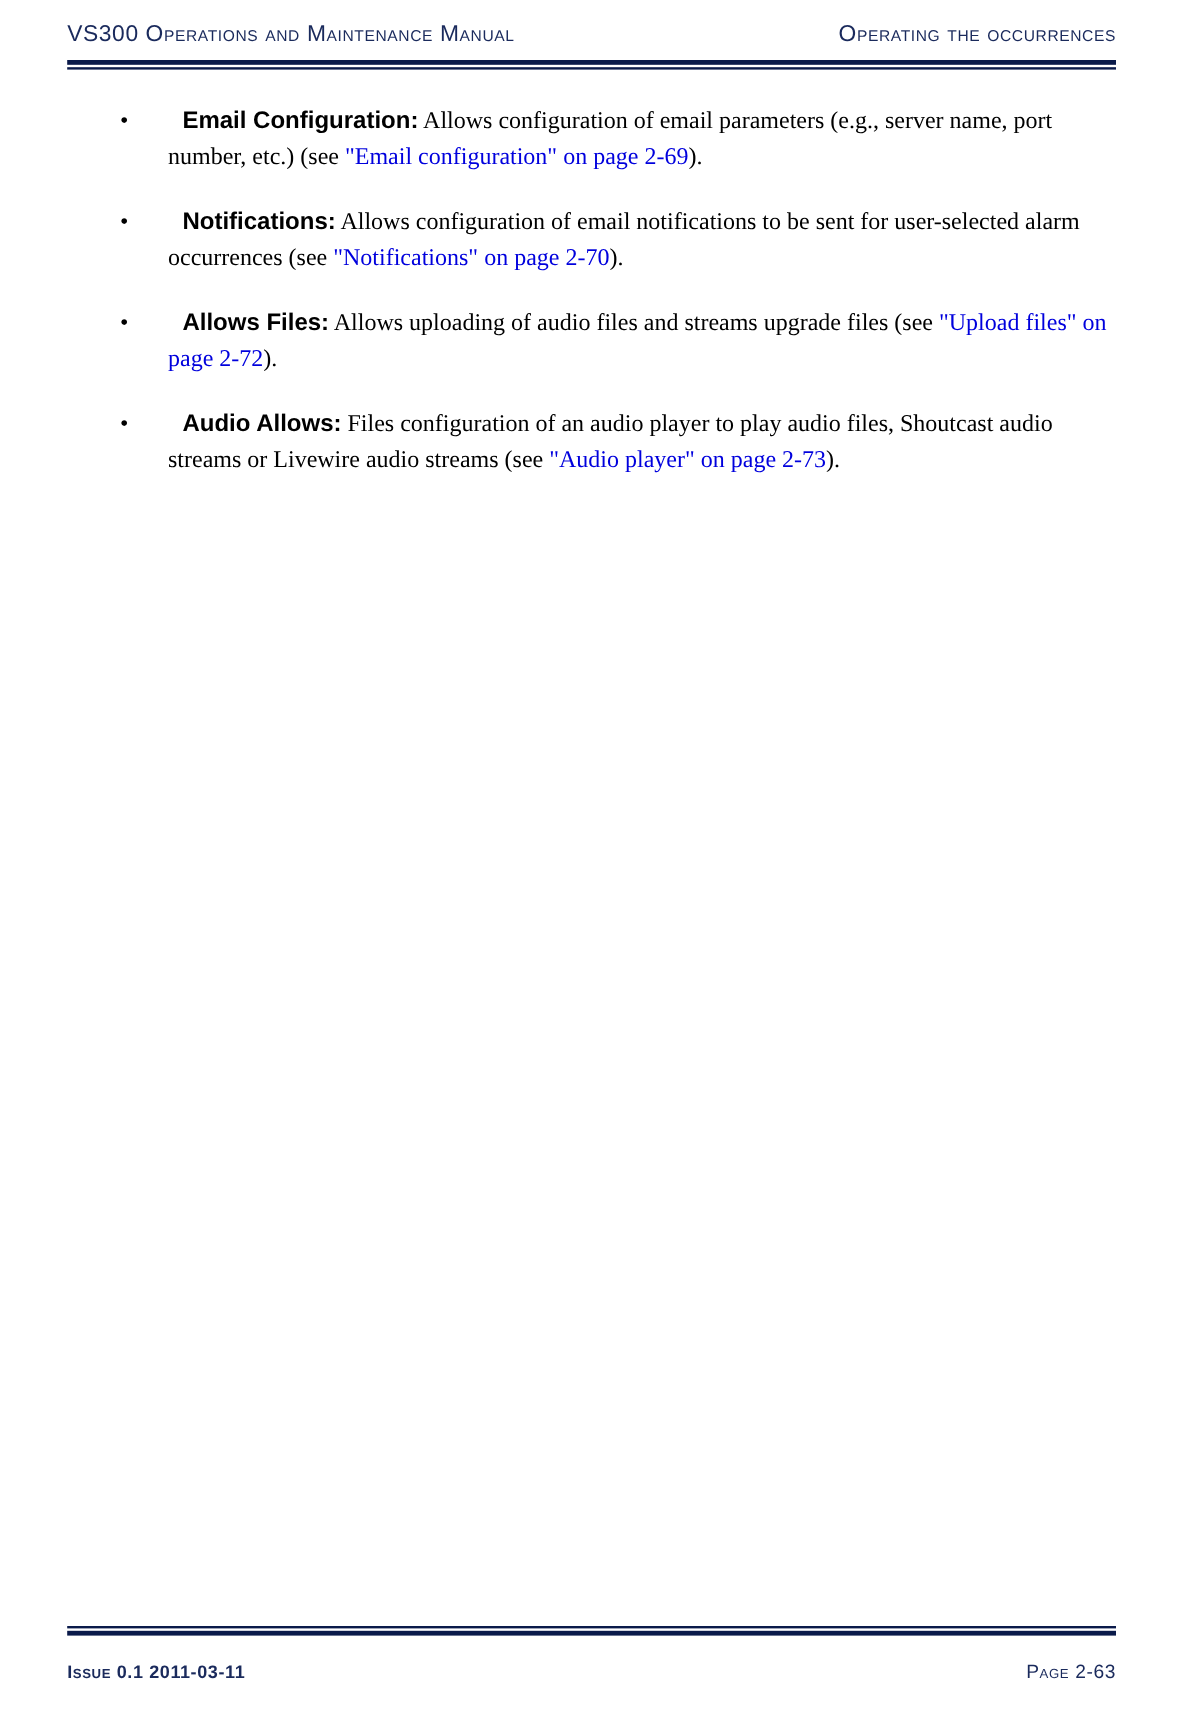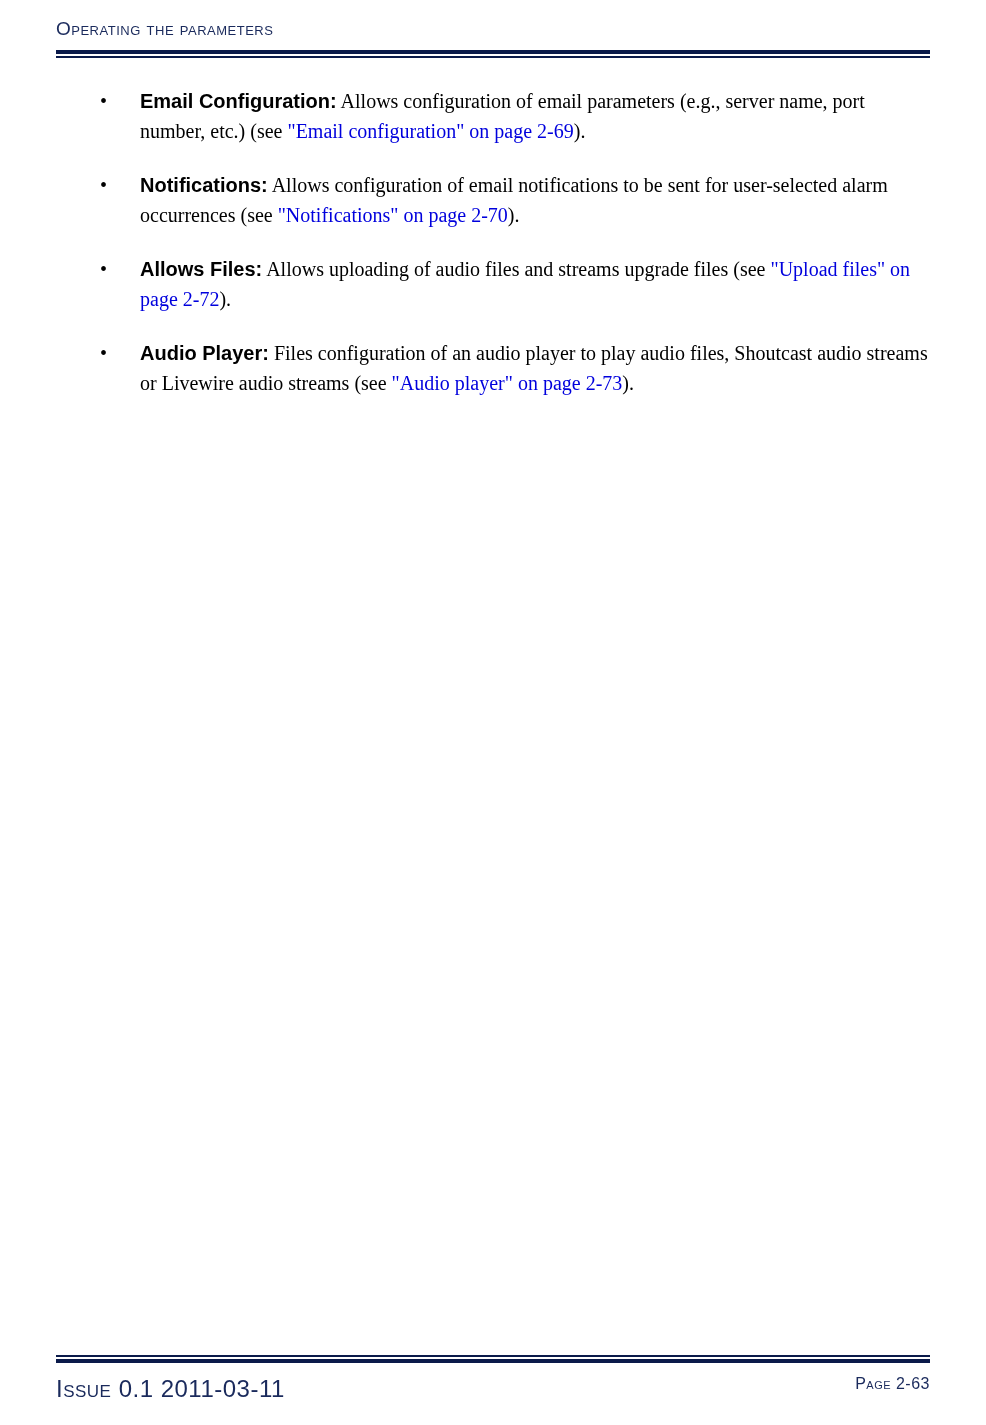--- a/index.html
+++ b/index.html
@@ -61,20 +61,21 @@
     }
     .bullet-text {
       flex: 1;
       font-size: 20px;
       color: #000;
       line-height: 1.5;
     }
     .bullet-title {
       font-family: 'Segoe UI', 'Trebuchet MS', sans-serif;
       font-weight: 600;
+      margin-left: 12px;
     }
     .link {
       color: #0000dd;
     }
     .footer-rule-outer {
       position: absolute;
       bottom: 68px;
       left: 56px;
       right: 56px;
       height: 2px;
@@ -91,39 +92,40 @@
     .footer {
       position: absolute;
       bottom: 22px;
       left: 56px;
       right: 56px;
       display: flex;
       justify-content: space-between;
       font-family: 'Segoe UI', 'Trebuchet MS', sans-serif;
     }
     .footer-left {
-      font-size: 24px;
+      font-size: 15px;
       font-variant: small-caps;
       letter-spacing: 0.5px;
       color: #1a2a5c;
-      font-weight: 400;
+      font-weight: 700;
     }
     .footer-right {
       font-size: 16px;
       font-variant: small-caps;
       letter-spacing: 0.5px;
       color: #1a2a5c;
       font-weight: 500;
     }
   </style>
 </head>
 <body>
 
 <div class="header">
-  <div class="header-right">Operating the parameters</div>
+  <div class="header-left">VS300 Operations and Maintenance Manual</div>
+  <div class="header-right">Operating the occurrences</div>
 </div>
 <div class="header-rule-outer"></div>
 <div class="header-rule-inner"></div>
 
 <div class="content">
 
   <div class="bullet-item">
     <div class="bullet-marker">•</div>
     <div class="bullet-text">
       <span class="bullet-title">Email Configuration:</span><span> Allows configuration of email parameters (e.g., server name, port number, etc.) (see </span><span class="link">"Email configuration" on page 2-69</span><span>).</span>
@@ -140,21 +142,21 @@
   <div class="bullet-item">
     <div class="bullet-marker">•</div>
     <div class="bullet-text">
       <span class="bullet-title">Allows Files:</span><span> Allows uploading of audio files and streams upgrade files (see </span><span class="link">"Upload files" on page 2-72</span><span>).</span>
     </div>
   </div>
 
   <div class="bullet-item">
     <div class="bullet-marker">•</div>
     <div class="bullet-text">
-      <span class="bullet-title">Audio Player:</span><span> Files configuration of an audio player to play audio files, Shoutcast audio streams or Livewire audio streams (see </span><span class="link">"Audio player" on page 2-73</span><span>).</span>
+      <span class="bullet-title">Audio Allows:</span><span> Files configuration of an audio player to play audio files, Shoutcast audio streams or Livewire audio streams (see </span><span class="link">"Audio player" on page 2-73</span><span>).</span>
     </div>
   </div>
 
 </div>
 
 <div class="footer-rule-outer"></div>
 <div class="footer-rule-inner"></div>
 
 <div class="footer">
   <div class="footer-left">Issue 0.1  2011-03-11</div>

